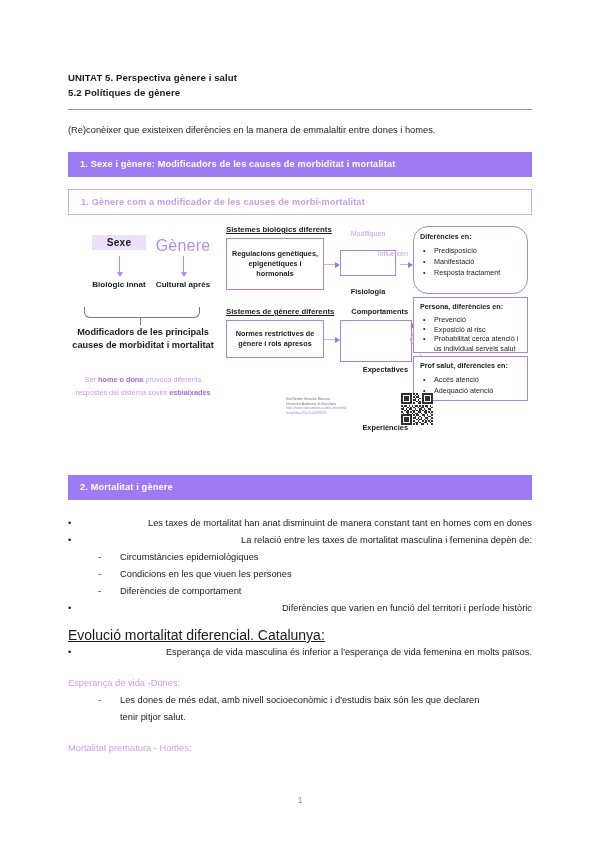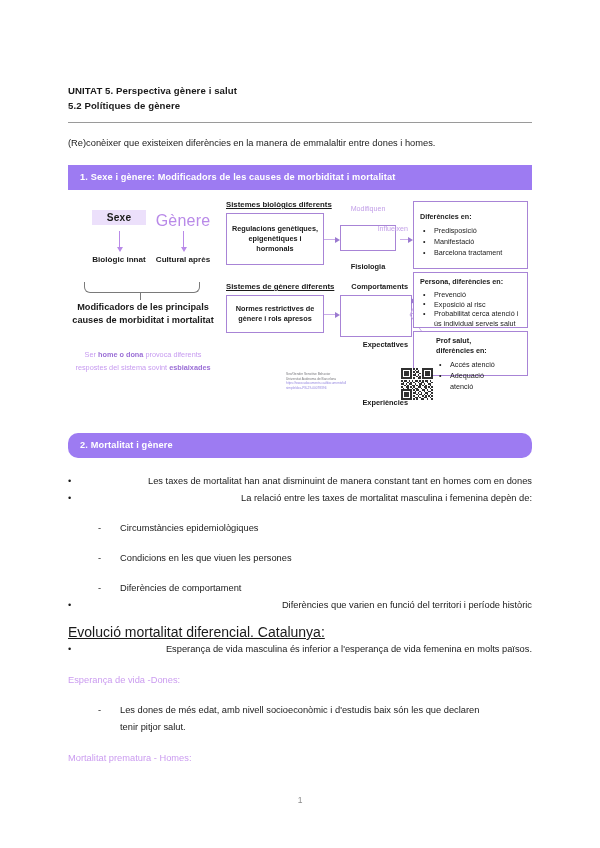--- a/index.html
+++ b/index.html
@@ -18,21 +18,21 @@
   .page {
     position: absolute;
     left: 0; top: 0;
     width: 600px;
     height: 848px;
     background: #ffffff;
   }
   .content {
     position: absolute;
     left: 68px;
-    top: 83px;
+    top: 70px;
     width: 464px;
   }
 
   
   .doc-title {
     font-size: 9.6px;
     font-weight: bold;
     line-height: 15px;
     letter-spacing: 0.1px;
     color: #1a1a1a;
@@ -219,32 +219,33 @@
     padding: 2px 3px;
     text-align: right;
   }
   .lbl-light { color: #c3a0e8; font-size: 7.1px; }
   .lbl-bold  { color: #1a1a1a; font-weight: bold; font-size: 7.4px; margin-top: 48px; }
 
   .box-diferencies {
     left: 345px; top: 1px;
     width: 115px; height: 68px;
     padding: 5px 6px;
-    justify-content: center;
+    justify-content: flex-start;
+    border-radius: 15px;
   }
   .box-persona {
     left: 345px; top: 72px;
     width: 115px; height: 56px;
     padding: 4px 6px;
     justify-content: flex-start;
   }
   .box-prof {
     left: 345px; top: 131px;
     width: 115px; height: 45px;
-    padding: 4px 22px;
+    padding: 4px 6px;
     justify-content: flex-start;
   }
   .box-title {
     font-size: 7.2px;
     font-weight: bold;
     margin-bottom: 3px;
     color: #1a1a1a;
   }
   .blist { margin: 0; padding: 0; list-style: none; }
   .blist li {
@@ -305,21 +306,20 @@
   .p.bullet { padding-left: 8px; position: relative; text-align: right; }
   .p.bullet::before {
     content: "\2022";
     position: absolute;
     left: 0;
     top: 0;
   }
   .p.dash {
     padding-left: 52px;
     position: relative;
-    margin-top: 13px;
   }
   .p.dash::before {
     content: "-";
     position: absolute;
     left: 30px;
     top: 0;
   }
   .p.dash .cont { display: block; }
   .underline-head {
     font-size: 14px;
@@ -352,20 +352,21 @@
   <div class="content">
 
     <div>
       <div class="doc-title">UNITAT 5. Perspectiva gènere i salut</div>
       <div class="doc-title">5.2 Polítiques de gènere</div>
     </div>
     <hr class="hr">
     <div class="intro">(Re)conèixer que existeixen diferències en la manera de emmalaltir entre dones i homes.</div>
 
     <div class="banner-solid">1. Sexe i gènere: Modificadors de les causes de morbiditat i mortalitat</div>
+    <div class="banner-outline">1. Gènere com a modificador de les causes de morbi-mortalitat</div>
 
     <div class="diagram">
 
       <div class="dg tag-sexe">Sexe</div>
       <div class="dg tag-genere">Gènere</div>
 
       <div class="dg arrow-v" style="left:51px;top:31px;height:17px;"></div>
       <div class="dg arrow-v" style="left:115px;top:31px;height:17px;"></div>
 
       <div class="dg sub-sexe">Biològic innat</div>
@@ -408,21 +409,21 @@
         <line x1="0" y1="60" x2="20" y2="18" stroke="#c9aee8" stroke-width="1"></line>
         <line x1="0" y1="60" x2="20" y2="48" stroke="#c9aee8" stroke-width="1"></line>
         <line x1="0" y1="60" x2="20" y2="88" stroke="#c9aee8" stroke-width="1"></line>
       </svg>
 
       <div class="dg box box-diferencies">
         <div class="box-title">Diferències en:</div>
         <ul class="blist">
           <li>Predisposició</li>
           <li>Manifestació</li>
-          <li>Barcelona tractament</li>
+          <li>Resposta tractament</li>
         </ul>
       </div>
 
       <div class="dg box box-persona">
         <div class="box-title">Persona, diferències en:</div>
         <ul class="blist tight">
           <li>Prevenció</li>
           <li>Exposició al risc</li>
           <li>Probabilitat cerca atenció i ús individual serveis salut</li>
         </ul>
@@ -553,21 +554,21 @@
             <rect x="19" y="19" width="1" height="1"></rect>
           <rect x="8" y="20" width="1" height="1"></rect>
             <rect x="10" y="20" width="1" height="1"></rect>
           <rect x="13" y="20" width="2" height="1"></rect>
             <rect x="17" y="20" width="1" height="1"></rect>
           <rect x="20" y="20" width="1" height="1"></rect>
         </g>
       </svg>
     </div>
 
-    <div class="banner-solid" style="margin-top:8px;border-radius:10px;">2. Mortalitat i gènere</div>
+    <div class="banner-solid" style="margin-top:25px;">2. Mortalitat i gènere</div>
 
     <div class="body-sec">
       <div class="spacer-10"></div>
       <div class="p bullet">Les taxes de mortalitat han anat disminuint de manera constant tant en homes com en dones</div>
       <div class="p bullet">La relació entre les taxes de mortalitat masculina i femenina depèn de:</div>
       <div class="p dash">Circumstàncies epidemiològiques</div>
       <div class="p dash">Condicions en les que viuen les persones</div>
       <div class="p dash">Diferències de comportament</div>
       <div class="p bullet">Diferències que varien en funció del territori i període històric</div>
 

